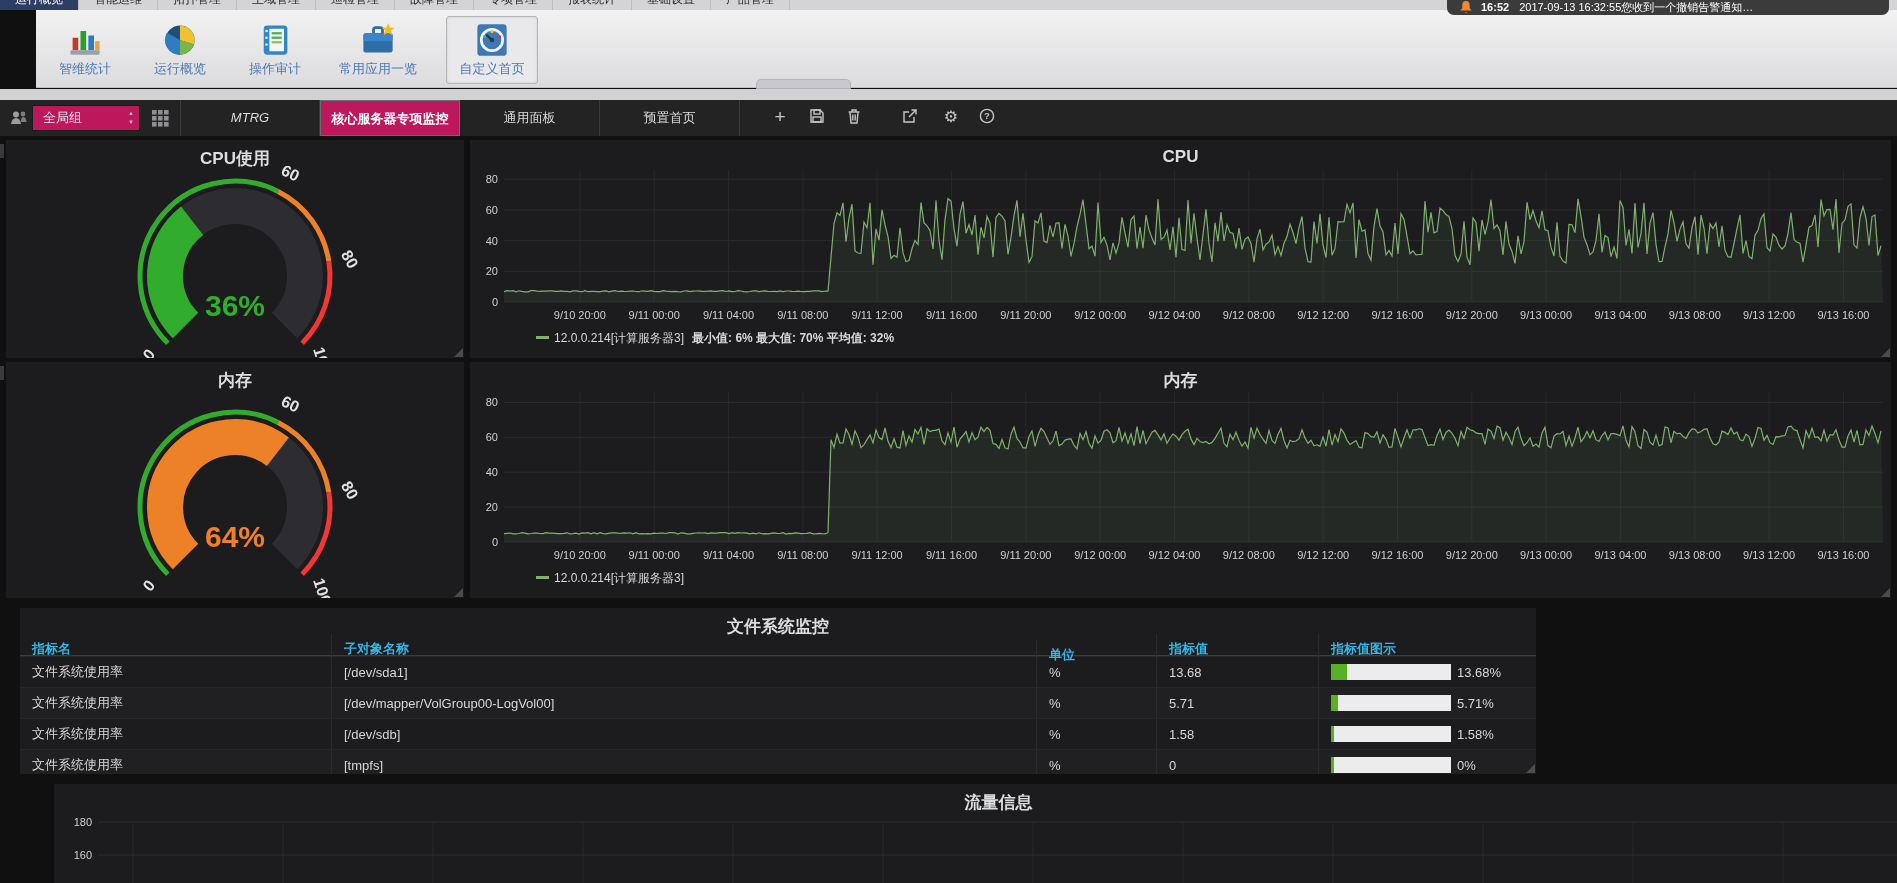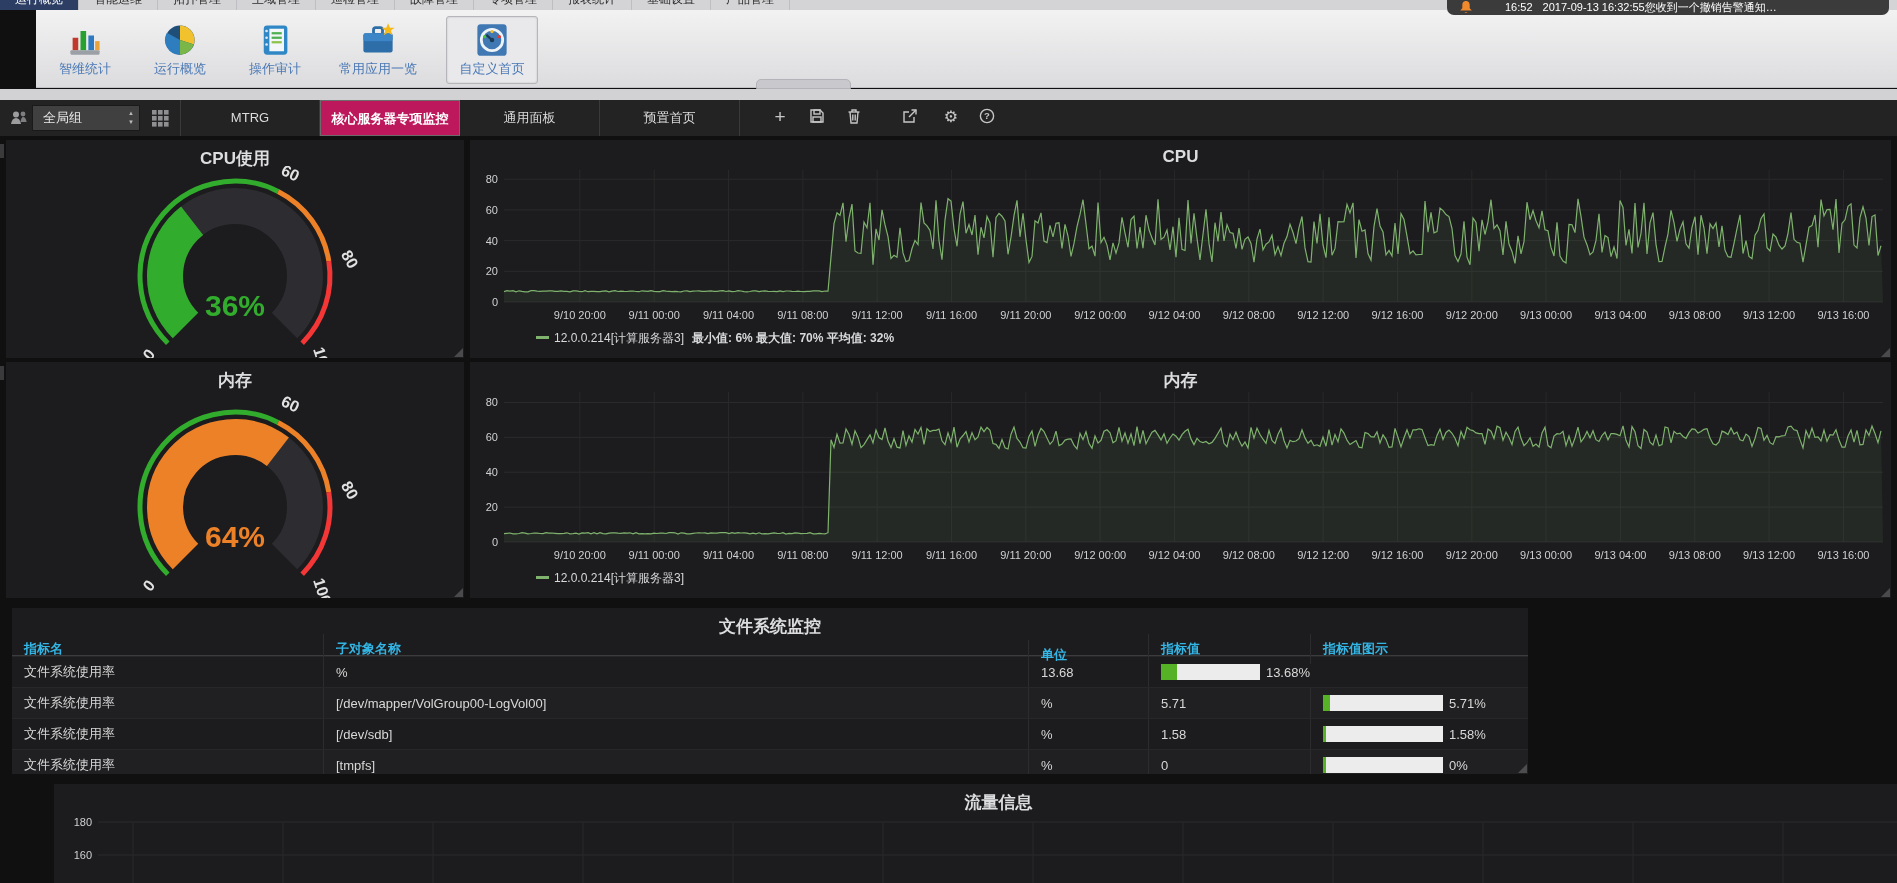--- a/index.html
+++ b/index.html
@@ -23,30 +23,30 @@
   .tool-item .ticon { display:block; margin:5px auto 2px auto; width:36px; height:36px; }
   .tool-item .tlabel { font-size:13px; color:#4a78b5; }
   .collapse-pill { position:absolute; left:756px; top:79px; width:95px; height:10px;
                    background:#c9c9cd; border:1px solid #b3b3b8; border-radius:5px 5px 0 0; }
   .subbar { position:absolute; left:0; top:89px; width:100%; height:11px; background:#d2d2d5; }
 
   
   .tab-bar { position:absolute; left:0; top:100px; width:100%; height:36px; background:#232324; }
   .group-icon { position:absolute; left:10px; top:10px; }
   .group-select { position:absolute; left:32px; top:5px; width:108px; height:26px;
-                  background:#404040; border:1px solid #1a1a1a; color:#e8e8e8; font-size:13px;
+                  background:#be185d; border:1px solid #1a1a1a; color:#e8e8e8; font-size:13px;
                   line-height:24px; padding:0 18px 0 10px; cursor:pointer; }
   .sort-arrows { position:absolute; right:5px; top:3px; font-size:6px; line-height:9px;
                  color:#bbb; display:inline-block; text-align:center; }
   .grid-icon { position:absolute; left:152px; top:10px; cursor:pointer; }
   .tabs { position:absolute; left:180px; top:0; height:36px; }
   .dtab { display:inline-block; width:140px; height:36px; line-height:36px; text-align:center;
           font-size:13px; color:#dcdcdc; border-right:1px solid #3a3a3c; cursor:pointer;
           vertical-align:top; }
-  .dtab:first-child { border-left:1px solid #3a3a3c; }
+  .dtab:first-child { border-left:1px solid #3a3a3c;font-style:italic; }
   .dtab.active { background:#be185d; border:1px solid #6b6b6b; font-weight:bold; color:#fff; }
   .tab-action { position:absolute; top:8px; width:24px; height:20px; text-align:center;
                 color:#c6c6c6; cursor:pointer; }
 
   
   .dashboard { position:absolute; left:0; top:136px; width:1897px; height:747px; background:#101010; }
   .panel { position:absolute; background:#1c1c1e; overflow:hidden; }
   .panel-title { position:absolute; left:0; top:7px; width:100%; text-align:center;
                  font-size:17px; font-weight:bold; color:#dcdddf; cursor:pointer; }
   .resize-corner { position:absolute; right:1px; bottom:1px; width:0; height:0;
@@ -73,21 +73,21 @@
   .frow.head > div { cursor:pointer; }
   .frow:nth-child(odd):not(.head) { background:rgba(255,255,255,0.02); }
   .vbar { display:inline-block; width:120px; height:16px; background:#ececec; margin-right:6px; }
   .vbar .fill { display:block; height:100%; background:#56b127; }
 
   
   .toast { position:absolute; right:8px; top:0; width:442px; height:15px; background:#3b3b3c;
            border-radius:0 0 7px 7px; color:#fff; font-size:11px; line-height:14px;
            padding-left:34px; overflow:hidden; cursor:pointer; }
   .toast .bell { position:absolute; left:12px; top:0px; }
-  .toast-time { font-weight:normal; margin-right:10px;margin-left:24px; }
+  .toast-time { font-weight:bold; margin-right:10px; }
 </style>
 </head>
 <body>
 
 <div class="menu-bar" id="menu-bar"><span class="menu-item active">运行概览</span><span class="menu-item">智能运维</span><span class="menu-item">拓扑管理</span><span class="menu-item">主域管理</span><span class="menu-item">巡检管理</span><span class="menu-item">故障管理</span><span class="menu-item">专项管理</span><span class="menu-item">报表统计</span><span class="menu-item">基础设置</span><span class="menu-item">产品管理</span></div>
 <div class="toolbar" id="toolbar">
     <div class="tool-item" style="left: 3px;">
       <span class="ticon"><svg width="36" height="36" viewBox="0 0 32 32">
           <rect x="3" y="25" width="26" height="4" rx="1" fill="#9aa0a6"></rect>
           <rect x="5" y="14" width="5" height="11" fill="#c0392b"></rect>
@@ -338,33 +338,34 @@
         <text x="1224.7665000000002" y="197" text-anchor="middle" class="axis-text">9/13 08:00</text>
         <line x1="1299.0946000000001" y1="30" x2="1299.0946000000001" y2="180" stroke="#28282a" stroke-width="1"></line>
         <text x="1299.0946000000001" y="197" text-anchor="middle" class="axis-text">9/13 12:00</text>
         <line x1="1373.4227" y1="30" x2="1373.4227" y2="180" stroke="#28282a" stroke-width="1"></line>
         <text x="1373.4227" y="197" text-anchor="middle" class="axis-text">9/13 16:00</text>
         <polygon points="34.0,171.6 37.0,171.3 40.0,171.0 43.0,171.8 46.0,171.9 49.0,171.5 52.0,170.7 55.0,171.2 58.0,171.8 61.0,171.5 64.0,171.0 67.0,171.1 70.0,171.5 73.0,171.6 76.0,170.6 79.0,171.2 82.0,171.0 85.0,171.3 88.0,171.6 91.0,171.7 94.0,171.3 97.0,170.8 100.0,171.8 103.0,171.7 106.0,171.2 109.0,172.0 112.0,170.9 115.0,171.2 118.0,170.6 121.0,171.8 124.0,170.6 127.0,171.9 130.0,170.7 133.0,171.6 136.0,171.8 139.0,171.1 142.0,170.9 145.0,170.8 148.0,171.1 151.0,171.3 154.0,170.9 157.0,171.1 160.0,170.8 163.0,171.9 166.0,170.7 169.0,171.8 172.0,171.6 175.0,171.9 178.0,171.7 181.0,171.8 184.0,171.1 187.0,171.5 190.0,171.2 193.0,171.1 196.0,171.5 199.0,170.6 202.0,170.6 205.0,170.8 208.0,172.0 211.0,170.8 214.0,171.2 217.0,171.8 220.0,171.8 223.0,171.3 226.0,171.0 229.0,170.8 232.0,171.0 235.0,170.9 238.0,171.6 241.0,170.8 244.0,171.2 247.0,171.2 250.0,170.7 253.0,170.7 256.0,170.7 259.0,171.6 262.0,170.6 265.0,171.4 268.0,170.6 271.0,171.0 274.0,170.9 277.0,171.2 280.0,171.9 283.0,171.1 286.0,171.8 289.0,170.8 292.0,171.9 295.0,171.7 298.0,171.9 301.0,171.4 304.0,170.9 307.0,171.3 310.0,171.5 313.0,170.6 316.0,172.0 319.0,171.4 322.0,171.7 325.0,170.9 328.0,171.1 331.0,171.7 334.0,171.5 337.0,171.3 340.0,170.7 343.0,171.8 346.0,171.9 349.0,171.3 352.0,171.7 355.0,171.8 358.0,170.7 361.0,77.8 364.0,85.5 367.0,72.3 370.0,81.2 373.0,81.0 376.0,67.0 379.0,72.5 382.0,82.3 385.0,68.8 388.0,75.2 391.0,85.6 394.0,82.6 397.0,77.6 400.0,72.9 403.0,81.0 406.0,68.1 409.0,75.6 412.0,77.5 415.0,66.0 418.0,79.1 421.0,85.6 424.0,76.7 427.0,85.2 430.0,85.9 433.0,68.6 436.0,83.3 439.0,73.8 442.0,80.1 445.0,67.5 448.0,72.0 451.0,65.4 454.0,82.3 457.0,66.8 460.0,69.6 463.0,68.4 466.0,68.4 469.0,67.0 472.0,78.8 475.0,82.7 478.0,70.9 481.0,80.2 484.0,65.1 487.0,85.2 490.0,77.1 493.0,73.5 496.0,69.6 499.0,79.9 502.0,70.6 505.0,77.7 508.0,75.0 511.0,65.1 514.0,69.6 517.0,65.4 520.0,68.3 523.0,81.5 526.0,82.3 529.0,86.4 532.0,77.6 535.0,85.8 538.0,87.0 541.0,72.2 544.0,65.0 547.0,76.5 550.0,80.1 553.0,85.7 556.0,86.1 559.0,74.4 562.0,69.0 565.0,84.3 568.0,73.3 571.0,66.4 574.0,69.5 577.0,76.1 580.0,82.2 583.0,78.8 586.0,69.1 589.0,83.6 592.0,82.1 595.0,78.1 598.0,77.2 601.0,77.0 604.0,83.2 607.0,86.8 610.0,71.4 613.0,77.6 616.0,69.8 619.0,81.4 622.0,86.2 625.0,74.0 628.0,81.1 631.0,78.3 634.0,69.3 637.0,67.8 640.0,70.7 643.0,80.7 646.0,78.7 649.0,65.5 652.0,79.2 655.0,71.0 658.0,81.1 661.0,71.8 664.0,83.6 667.0,64.7 670.0,81.6 673.0,68.3 676.0,81.7 679.0,75.8 682.0,70.2 685.0,68.4 688.0,72.9 691.0,77.9 694.0,71.9 697.0,81.3 700.0,76.0 703.0,72.0 706.0,74.2 709.0,78.1 712.0,72.7 715.0,69.3 718.0,67.3 721.0,76.9 724.0,82.6 727.0,76.3 730.0,79.6 733.0,80.6 736.0,79.5 739.0,81.7 742.0,80.4 745.0,76.3 748.0,71.3 751.0,66.1 754.0,81.3 757.0,84.7 760.0,72.1 763.0,77.7 766.0,70.2 769.0,78.2 772.0,84.2 775.0,79.9 778.0,86.0 781.0,65.4 784.0,76.1 787.0,66.2 790.0,72.5 793.0,77.2 796.0,81.4 799.0,68.4 802.0,78.5 805.0,81.5 808.0,72.2 811.0,66.4 814.0,78.5 817.0,86.0 820.0,78.4 823.0,79.7 826.0,79.0 829.0,76.6 832.0,67.8 835.0,75.9 838.0,81.2 841.0,78.3 844.0,83.8 847.0,82.8 850.0,84.3 853.0,75.0 856.0,84.2 859.0,67.5 862.0,83.2 865.0,72.5 868.0,79.7 871.0,66.9 874.0,71.1 877.0,78.2 880.0,82.5 883.0,80.4 886.0,78.6 889.0,85.2 892.0,85.8 895.0,70.6 898.0,71.5 901.0,74.6 904.0,75.0 907.0,69.9 910.0,81.0 913.0,72.9 916.0,77.4 919.0,85.4 922.0,84.9 925.0,66.4 928.0,75.5 931.0,84.9 934.0,75.7 937.0,67.7 940.0,76.1 943.0,67.8 946.0,67.8 949.0,66.8 952.0,67.4 955.0,75.7 958.0,83.6 961.0,82.7 964.0,83.4 967.0,73.4 970.0,67.2 973.0,77.4 976.0,70.5 979.0,68.1 982.0,71.3 985.0,76.2 988.0,83.7 991.0,69.4 994.0,76.4 997.0,65.4 1000.0,67.8 1003.0,68.6 1006.0,70.9 1009.0,71.7 1012.0,71.7 1015.0,82.4 1018.0,67.0 1021.0,69.2 1024.0,76.5 1027.0,64.2 1030.0,65.7 1033.0,78.1 1036.0,70.2 1039.0,75.5 1042.0,82.6 1045.0,69.4 1048.0,65.2 1051.0,76.3 1054.0,83.6 1057.0,80.7 1060.0,75.8 1063.0,84.2 1066.0,82.1 1069.0,85.1 1072.0,70.9 1075.0,65.1 1078.0,83.6 1081.0,85.7 1084.0,74.0 1087.0,71.7 1090.0,72.0 1093.0,69.4 1096.0,83.6 1099.0,74.1 1102.0,84.1 1105.0,76.0 1108.0,65.2 1111.0,79.9 1114.0,75.7 1117.0,69.5 1120.0,75.7 1123.0,68.7 1126.0,77.7 1129.0,79.5 1132.0,73.5 1135.0,70.2 1138.0,77.7 1141.0,71.6 1144.0,71.7 1147.0,72.4 1150.0,73.7 1153.0,63.9 1156.0,78.3 1159.0,84.9 1162.0,64.6 1165.0,69.8 1168.0,83.8 1171.0,86.5 1174.0,67.5 1177.0,70.1 1180.0,80.1 1183.0,82.9 1186.0,73.1 1189.0,83.7 1192.0,82.5 1195.0,65.0 1198.0,66.0 1201.0,80.9 1204.0,69.4 1207.0,71.9 1210.0,71.1 1213.0,74.5 1216.0,76.3 1219.0,70.7 1222.0,66.8 1225.0,67.3 1228.0,71.1 1231.0,69.6 1234.0,67.3 1237.0,66.6 1240.0,76.1 1243.0,81.8 1246.0,83.0 1249.0,79.9 1252.0,69.1 1255.0,70.4 1258.0,72.5 1261.0,66.0 1264.0,72.1 1267.0,70.1 1270.0,77.8 1273.0,78.7 1276.0,72.1 1279.0,74.6 1282.0,84.4 1285.0,76.5 1288.0,65.4 1291.0,66.4 1294.0,78.2 1297.0,73.4 1300.0,80.7 1303.0,82.4 1306.0,74.7 1309.0,74.9 1312.0,73.8 1315.0,73.5 1318.0,64.9 1321.0,64.2 1324.0,67.8 1327.0,68.6 1330.0,77.6 1333.0,86.0 1336.0,68.6 1339.0,75.7 1342.0,66.2 1345.0,75.4 1348.0,74.8 1351.0,78.9 1354.0,68.1 1357.0,79.3 1360.0,72.7 1363.0,73.1 1366.0,67.8 1369.0,78.1 1372.0,85.1 1375.0,85.1 1378.0,73.9 1381.0,68.0 1384.0,80.2 1387.0,68.3 1390.0,82.9 1393.0,82.4 1396.0,68.0 1399.0,73.5 1402.0,64.1 1405.0,71.5 1408.0,80.7 1411.0,68.8 1413,180 34,180" fill="#7EB26D" fill-opacity="0.09" stroke="none"></polygon>
         <polyline points="34.0,171.6 37.0,171.3 40.0,171.0 43.0,171.8 46.0,171.9 49.0,171.5 52.0,170.7 55.0,171.2 58.0,171.8 61.0,171.5 64.0,171.0 67.0,171.1 70.0,171.5 73.0,171.6 76.0,170.6 79.0,171.2 82.0,171.0 85.0,171.3 88.0,171.6 91.0,171.7 94.0,171.3 97.0,170.8 100.0,171.8 103.0,171.7 106.0,171.2 109.0,172.0 112.0,170.9 115.0,171.2 118.0,170.6 121.0,171.8 124.0,170.6 127.0,171.9 130.0,170.7 133.0,171.6 136.0,171.8 139.0,171.1 142.0,170.9 145.0,170.8 148.0,171.1 151.0,171.3 154.0,170.9 157.0,171.1 160.0,170.8 163.0,171.9 166.0,170.7 169.0,171.8 172.0,171.6 175.0,171.9 178.0,171.7 181.0,171.8 184.0,171.1 187.0,171.5 190.0,171.2 193.0,171.1 196.0,171.5 199.0,170.6 202.0,170.6 205.0,170.8 208.0,172.0 211.0,170.8 214.0,171.2 217.0,171.8 220.0,171.8 223.0,171.3 226.0,171.0 229.0,170.8 232.0,171.0 235.0,170.9 238.0,171.6 241.0,170.8 244.0,171.2 247.0,171.2 250.0,170.7 253.0,170.7 256.0,170.7 259.0,171.6 262.0,170.6 265.0,171.4 268.0,170.6 271.0,171.0 274.0,170.9 277.0,171.2 280.0,171.9 283.0,171.1 286.0,171.8 289.0,170.8 292.0,171.9 295.0,171.7 298.0,171.9 301.0,171.4 304.0,170.9 307.0,171.3 310.0,171.5 313.0,170.6 316.0,172.0 319.0,171.4 322.0,171.7 325.0,170.9 328.0,171.1 331.0,171.7 334.0,171.5 337.0,171.3 340.0,170.7 343.0,171.8 346.0,171.9 349.0,171.3 352.0,171.7 355.0,171.8 358.0,170.7 361.0,77.8 364.0,85.5 367.0,72.3 370.0,81.2 373.0,81.0 376.0,67.0 379.0,72.5 382.0,82.3 385.0,68.8 388.0,75.2 391.0,85.6 394.0,82.6 397.0,77.6 400.0,72.9 403.0,81.0 406.0,68.1 409.0,75.6 412.0,77.5 415.0,66.0 418.0,79.1 421.0,85.6 424.0,76.7 427.0,85.2 430.0,85.9 433.0,68.6 436.0,83.3 439.0,73.8 442.0,80.1 445.0,67.5 448.0,72.0 451.0,65.4 454.0,82.3 457.0,66.8 460.0,69.6 463.0,68.4 466.0,68.4 469.0,67.0 472.0,78.8 475.0,82.7 478.0,70.9 481.0,80.2 484.0,65.1 487.0,85.2 490.0,77.1 493.0,73.5 496.0,69.6 499.0,79.9 502.0,70.6 505.0,77.7 508.0,75.0 511.0,65.1 514.0,69.6 517.0,65.4 520.0,68.3 523.0,81.5 526.0,82.3 529.0,86.4 532.0,77.6 535.0,85.8 538.0,87.0 541.0,72.2 544.0,65.0 547.0,76.5 550.0,80.1 553.0,85.7 556.0,86.1 559.0,74.4 562.0,69.0 565.0,84.3 568.0,73.3 571.0,66.4 574.0,69.5 577.0,76.1 580.0,82.2 583.0,78.8 586.0,69.1 589.0,83.6 592.0,82.1 595.0,78.1 598.0,77.2 601.0,77.0 604.0,83.2 607.0,86.8 610.0,71.4 613.0,77.6 616.0,69.8 619.0,81.4 622.0,86.2 625.0,74.0 628.0,81.1 631.0,78.3 634.0,69.3 637.0,67.8 640.0,70.7 643.0,80.7 646.0,78.7 649.0,65.5 652.0,79.2 655.0,71.0 658.0,81.1 661.0,71.8 664.0,83.6 667.0,64.7 670.0,81.6 673.0,68.3 676.0,81.7 679.0,75.8 682.0,70.2 685.0,68.4 688.0,72.9 691.0,77.9 694.0,71.9 697.0,81.3 700.0,76.0 703.0,72.0 706.0,74.2 709.0,78.1 712.0,72.7 715.0,69.3 718.0,67.3 721.0,76.9 724.0,82.6 727.0,76.3 730.0,79.6 733.0,80.6 736.0,79.5 739.0,81.7 742.0,80.4 745.0,76.3 748.0,71.3 751.0,66.1 754.0,81.3 757.0,84.7 760.0,72.1 763.0,77.7 766.0,70.2 769.0,78.2 772.0,84.2 775.0,79.9 778.0,86.0 781.0,65.4 784.0,76.1 787.0,66.2 790.0,72.5 793.0,77.2 796.0,81.4 799.0,68.4 802.0,78.5 805.0,81.5 808.0,72.2 811.0,66.4 814.0,78.5 817.0,86.0 820.0,78.4 823.0,79.7 826.0,79.0 829.0,76.6 832.0,67.8 835.0,75.9 838.0,81.2 841.0,78.3 844.0,83.8 847.0,82.8 850.0,84.3 853.0,75.0 856.0,84.2 859.0,67.5 862.0,83.2 865.0,72.5 868.0,79.7 871.0,66.9 874.0,71.1 877.0,78.2 880.0,82.5 883.0,80.4 886.0,78.6 889.0,85.2 892.0,85.8 895.0,70.6 898.0,71.5 901.0,74.6 904.0,75.0 907.0,69.9 910.0,81.0 913.0,72.9 916.0,77.4 919.0,85.4 922.0,84.9 925.0,66.4 928.0,75.5 931.0,84.9 934.0,75.7 937.0,67.7 940.0,76.1 943.0,67.8 946.0,67.8 949.0,66.8 952.0,67.4 955.0,75.7 958.0,83.6 961.0,82.7 964.0,83.4 967.0,73.4 970.0,67.2 973.0,77.4 976.0,70.5 979.0,68.1 982.0,71.3 985.0,76.2 988.0,83.7 991.0,69.4 994.0,76.4 997.0,65.4 1000.0,67.8 1003.0,68.6 1006.0,70.9 1009.0,71.7 1012.0,71.7 1015.0,82.4 1018.0,67.0 1021.0,69.2 1024.0,76.5 1027.0,64.2 1030.0,65.7 1033.0,78.1 1036.0,70.2 1039.0,75.5 1042.0,82.6 1045.0,69.4 1048.0,65.2 1051.0,76.3 1054.0,83.6 1057.0,80.7 1060.0,75.8 1063.0,84.2 1066.0,82.1 1069.0,85.1 1072.0,70.9 1075.0,65.1 1078.0,83.6 1081.0,85.7 1084.0,74.0 1087.0,71.7 1090.0,72.0 1093.0,69.4 1096.0,83.6 1099.0,74.1 1102.0,84.1 1105.0,76.0 1108.0,65.2 1111.0,79.9 1114.0,75.7 1117.0,69.5 1120.0,75.7 1123.0,68.7 1126.0,77.7 1129.0,79.5 1132.0,73.5 1135.0,70.2 1138.0,77.7 1141.0,71.6 1144.0,71.7 1147.0,72.4 1150.0,73.7 1153.0,63.9 1156.0,78.3 1159.0,84.9 1162.0,64.6 1165.0,69.8 1168.0,83.8 1171.0,86.5 1174.0,67.5 1177.0,70.1 1180.0,80.1 1183.0,82.9 1186.0,73.1 1189.0,83.7 1192.0,82.5 1195.0,65.0 1198.0,66.0 1201.0,80.9 1204.0,69.4 1207.0,71.9 1210.0,71.1 1213.0,74.5 1216.0,76.3 1219.0,70.7 1222.0,66.8 1225.0,67.3 1228.0,71.1 1231.0,69.6 1234.0,67.3 1237.0,66.6 1240.0,76.1 1243.0,81.8 1246.0,83.0 1249.0,79.9 1252.0,69.1 1255.0,70.4 1258.0,72.5 1261.0,66.0 1264.0,72.1 1267.0,70.1 1270.0,77.8 1273.0,78.7 1276.0,72.1 1279.0,74.6 1282.0,84.4 1285.0,76.5 1288.0,65.4 1291.0,66.4 1294.0,78.2 1297.0,73.4 1300.0,80.7 1303.0,82.4 1306.0,74.7 1309.0,74.9 1312.0,73.8 1315.0,73.5 1318.0,64.9 1321.0,64.2 1324.0,67.8 1327.0,68.6 1330.0,77.6 1333.0,86.0 1336.0,68.6 1339.0,75.7 1342.0,66.2 1345.0,75.4 1348.0,74.8 1351.0,78.9 1354.0,68.1 1357.0,79.3 1360.0,72.7 1363.0,73.1 1366.0,67.8 1369.0,78.1 1372.0,85.1 1375.0,85.1 1378.0,73.9 1381.0,68.0 1384.0,80.2 1387.0,68.3 1390.0,82.9 1393.0,82.4 1396.0,68.0 1399.0,73.5 1402.0,64.1 1405.0,71.5 1408.0,80.7 1411.0,68.8" fill="none" stroke="#7EB26D" stroke-width="1.2"></polyline>
       </svg>
       <div class="legend" style="left: 66px; top: 208px;"><span class="dash" style="background: rgb(126, 178, 109);"></span><span class="sname">12.0.0.214[计算服务器3]</span></div>
     </div>
-    <div class="panel" style="left: 12px; top: 472px; width: 1516px; height: 166px;">
+    <div class="panel" style="left: 20px; top: 472px; width: 1516px; height: 166px;">
       <div class="panel-title">文件系统监控</div>
       <div class="resize-corner"></div>
       <div class="ftable">
         <div class="frow head">
           <div style="color: rgb(51, 181, 229);">指标名</div>
           <div style="color: rgb(51, 181, 229);">子对象名称</div>
           <div style="color: rgb(51, 181, 229); margin-top: 12px;">单位</div>
           <div style="color: rgb(51, 181, 229);">指标值</div>
           <div style="color: rgb(51, 181, 229);">指标值图示</div>
         </div>
         <div class="frow">
           <div>文件系统使用率</div>
+          <div>[/dev/sda1]</div>
           <div>%</div>
           <div>13.68</div>
           <div>
             <span class="vbar">
               <span class="fill" style="width: 16.416px; background: rgb(86, 177, 39);"></span>
             </span>
             <span>13.68%</span>
           </div>
         </div>
         <div class="frow">

